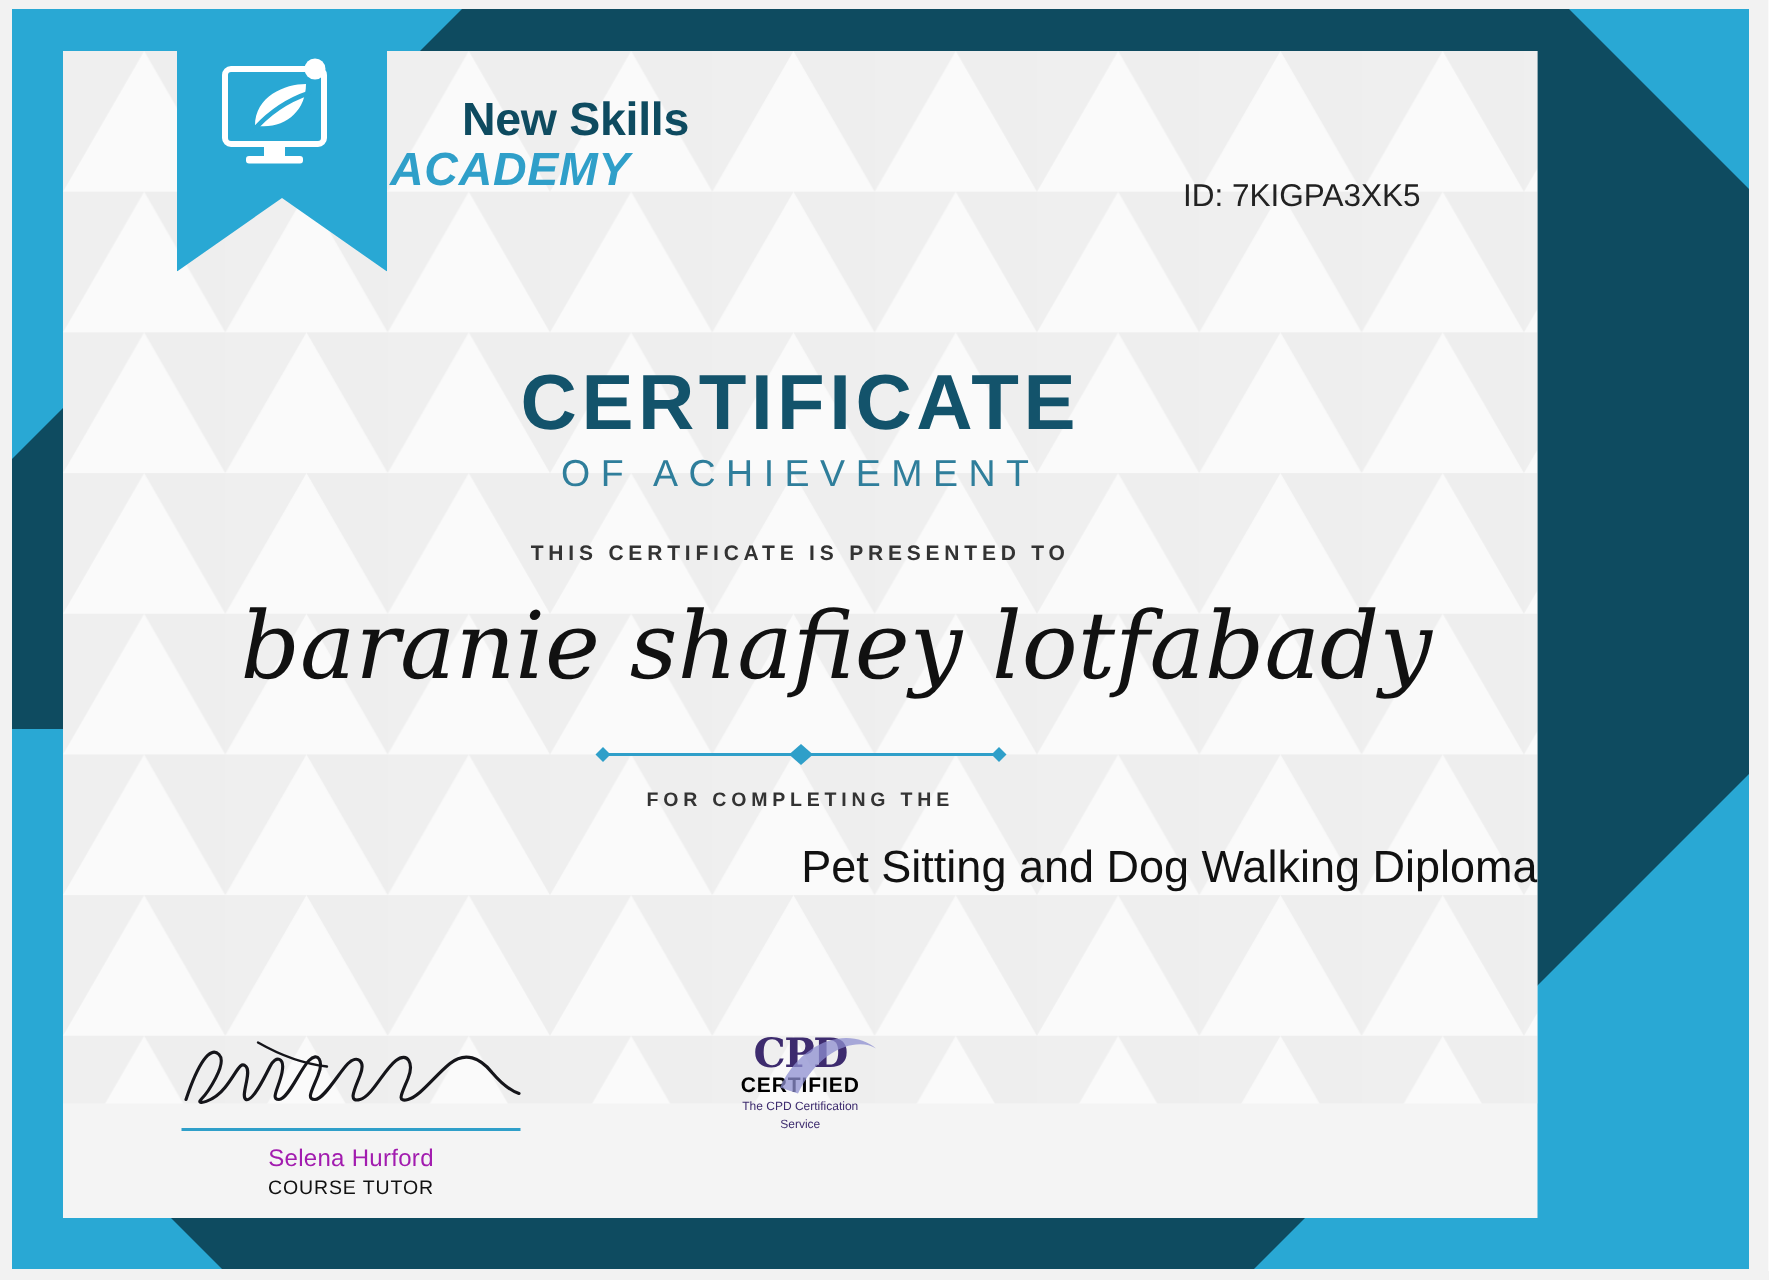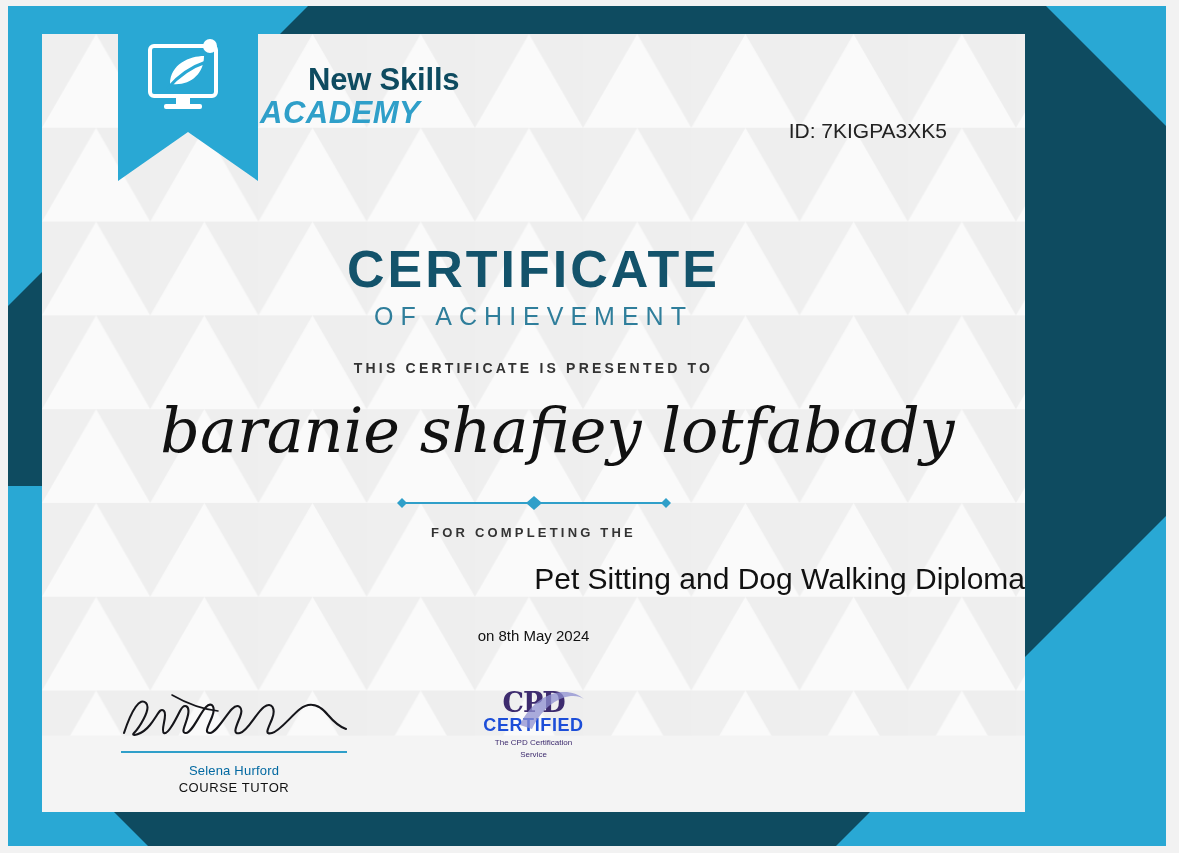--- a/index.html
+++ b/index.html
@@ -243,22 +243,22 @@
     width: 240px;
     margin: 0 auto;
   }
   .sign-rule {
     width: 226px;
     height: 2px;
     background: #2f9fc9;
     margin: 2px auto 10px;
   }
   .sign-name {
-    font-size: 13px;
-    color: #0369a1;
+    font-size: 16px;
+    color: #a21caf;
     letter-spacing: 0.2px;
   }
   .sign-role {
     font-size: 13px;
     color: #111;
     letter-spacing: 0.6px;
     margin-top: 2px;
   }
 
   
@@ -272,24 +272,24 @@
   }
   .cpd-main {
     font-family: "DejaVu Serif", serif;
     font-weight: bold;
     font-size: 27px;
     color: #3d2b6e;
     line-height: 1;
     letter-spacing: -1px;
   }
   .cpd-certified {
-    font-size: 18px;
+    font-size: 14px;
     font-weight: bold;
     letter-spacing: 0.6px;
-    color: #1d4ed8;
+    color: #000000;
     margin-top: -1px;
   }
   .cpd-sub {
     font-size: 8px;
     color: #3d2b6e;
     margin-top: 2px;
     line-height: 1.2;
   }
   .cpd-swoosh {
     position: absolute;
@@ -337,21 +337,20 @@
 
       <svg class="divider" viewBox="0 0 276 14">
         <line x1="6" y1="7" x2="270" y2="7" stroke="#2f9fc9" stroke-width="2"></line>
         <polygon points="6,2 11,7 6,12 1,7" fill="#2f9fc9"></polygon>
         <polygon points="138,0 146,7 138,14 130,7" fill="#2f9fc9"></polygon>
         <polygon points="270,2 275,7 270,12 265,7" fill="#2f9fc9"></polygon>
       </svg>
 
       <div class="for-completing">FOR COMPLETING THE</div>
       <div class="course-name">Pet Sitting and Dog Walking Diploma</div>
-      <div class="course-date">on 8th May 2024</div>
 
       <div class="sign-block">
         <svg class="sign-mark" viewBox="0 0 240 56">
           <path d="M10 44 C18 20, 26 8, 32 14 C38 20, 24 40, 20 44 C16 48, 28 46, 36 36
                    C44 26, 46 18, 50 22 C54 26, 46 42, 50 44 C54 46, 62 30, 66 22
                    C70 14, 76 16, 74 26 C72 36, 66 44, 72 44 C78 44, 86 24, 92 18
                    C98 12, 102 18, 98 28 C94 38, 90 44, 96 44 C102 44, 112 26, 118 20
                    C124 14, 130 18, 126 28 C122 38, 118 46, 126 44 C134 42, 142 24, 150 18
                    C158 12, 162 20, 158 30 C154 40, 150 46, 158 44 C166 42, 176 28, 186 20
                    C196 12, 206 16, 214 26 C220 33, 226 38, 232 40" fill="none" stroke="#15151a" stroke-width="2.1" stroke-linecap="round"></path>

